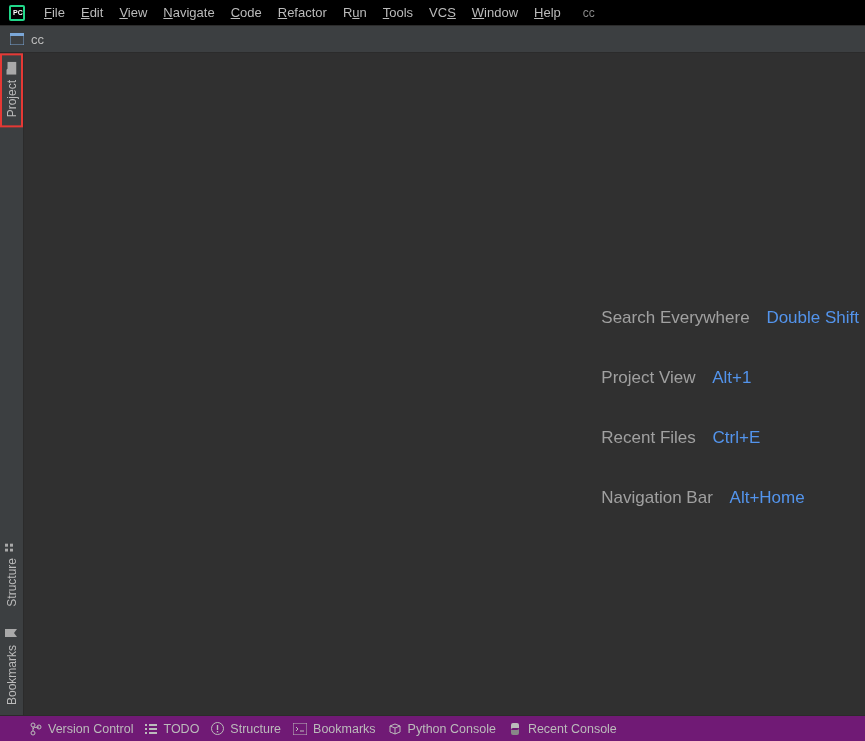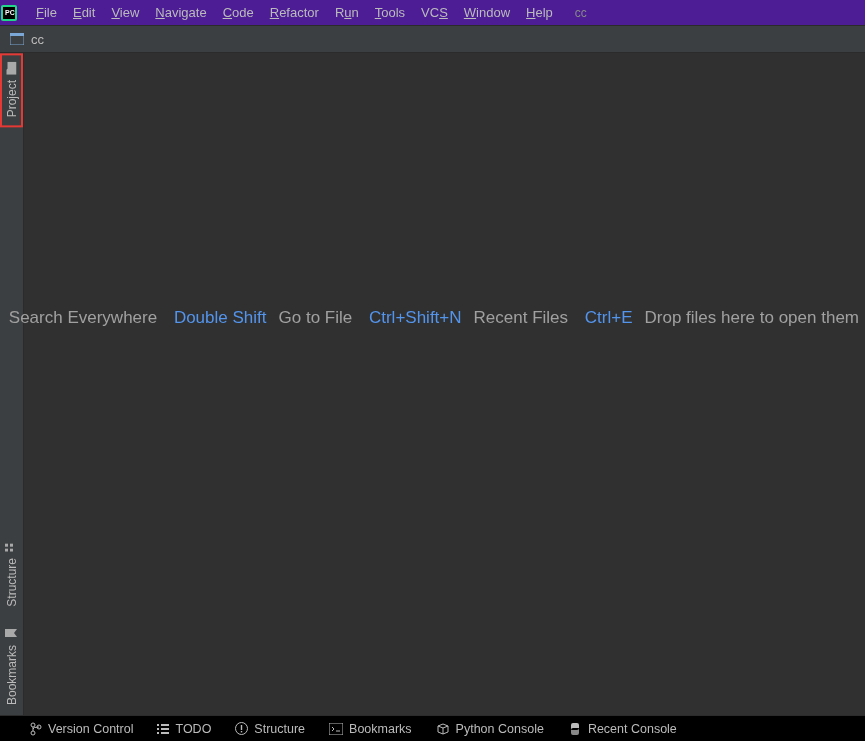--- a/index.html
+++ b/index.html
@@ -1,45 +1,45 @@
 <!DOCTYPE html>
 <html><head>
   <meta charset="utf-8">
   <style>
     * { margin: 0; padding: 0; box-sizing: border-box; }
     html, body { width: 865px; height: 741px; overflow: hidden; font-family: "Segoe UI", Arial, sans-serif; background: #2b2b2b; color: #bbbbbb; }
     
     
-    .menubar { display: flex; align-items: center; height: 25px; background: #4c1d95; font-size: 13px; padding-left: 0; }
+    .menubar { display: flex; align-items: center; height: 25px; background: #000000; font-size: 13px; padding-left: 8px; }
     .app-icon { width: 18px; height: 18px; display:flex; align-items:center; justify-content:center; margin-right: 10px; }
     .menu-item { padding: 0 8px; cursor: default; color: #bbbbbb; }
     .menu-item u { text-decoration: underline; }
     .menu-softlabel { margin-left: 14px; font-size: 12px; color: #888888; }
     
     
     .navbar { display:flex; align-items:center; height: 28px; background: #3c3f41; border-top:1px solid #2b2b2b; border-bottom:1px solid #2b2b2b; padding-left: 9px; font-size: 13px; gap:6px; }
     .navbar .win-icon { width: 16px; height: 16px; display:flex; align-items:center; justify-content:center; }
     
     
     .content-wrap { display:flex; height: calc(741px - 25px - 28px - 26px); }
     
     .left-gutter { width: 24px; background: #3c3f41; border-right:1px solid #2b2b2b; display:flex; flex-direction:column; justify-content:space-between; }
     .gutter-group { display:flex; flex-direction:column; }
     .gutter-btn { writing-mode: vertical-rl; transform: rotate(180deg); font-size: 12px; color:#bbbbbb; padding: 10px 0; display:flex; align-items:center; justify-content:center; gap:6px; cursor:default; }
     .gutter-btn.highlight { outline: 2px solid #e53935; outline-offset: -2px; }
     .gutter-icon { transform: rotate(90deg); }
     
     .editor-area { flex:1; background:#303030; position:relative; }
-    .hint-panel { position:absolute; right: 6px; top: 255px; text-align:left; font-size: 17px; display:flex; gap: 12px; color:#a0a0a0; }
+    .hint-panel { position:absolute; right: 6px; top: 255px; text-align:left; font-size: 17px; display:flex; flex-direction:column; gap: 40px; color:#a0a0a0; }
     .hint-row { white-space: nowrap; }
     .hint-key { color:#5394ec; margin-left: 12px; }
     .hint-drop { color:#a0a0a0; }
     
     
-    .statusbar { display:flex; align-items:center; height:26px; background:#000000; border-top:1px solid #2b2b2b; padding-left:30px; gap:24px; font-size:12.5px; color:#bbbbbb; }
+    .statusbar { display:flex; align-items:center; height:26px; background:#701a75; border-top:1px solid #2b2b2b; padding-left:30px; gap:12px; font-size:12.5px; color:#bbbbbb; }
     .status-item { display:flex; align-items:center; gap:6px; cursor:default; }
     .status-item svg { display:block; }
   </style>
 </head>
 <body>
 
 <div class="menubar">
   <span class="app-icon">
     <svg width="16" height="16" viewBox="0 0 16 16">
         <rect width="16" height="16" rx="2" fill="#21D789"></rect>
@@ -107,28 +107,31 @@
     </div>
   </div>
 
   <div class="editor-area">
     <div class="hint-panel">
       <div class="hint-row">
         <span>Search Everywhere</span>
         <span class="hint-key">Double Shift</span>
       </div>
       <div class="hint-row">
-        <span>Go to File</span>
-        <span class="hint-key">Ctrl+Shift+N</span>
+        <span>Project View</span>
+        <span class="hint-key">Alt+1</span>
       </div>
       <div class="hint-row">
         <span>Recent Files</span>
         <span class="hint-key">Ctrl+E</span>
       </div>
-      <div class="hint-row hint-drop">Drop files here to open them</div>
+      <div class="hint-row">
+        <span>Navigation Bar</span>
+        <span class="hint-key">Alt+Home</span>
+      </div>
     </div>
   </div>
 </div>
 
 <div class="statusbar">
   <div class="status-item">
     <span>
       <svg width="12" height="14" viewBox="0 0 12 14">
           <circle cx="3" cy="3" r="2" fill="none" stroke="#bbbbbb"></circle>
           <circle cx="3" cy="11" r="2" fill="none" stroke="#bbbbbb"></circle>

